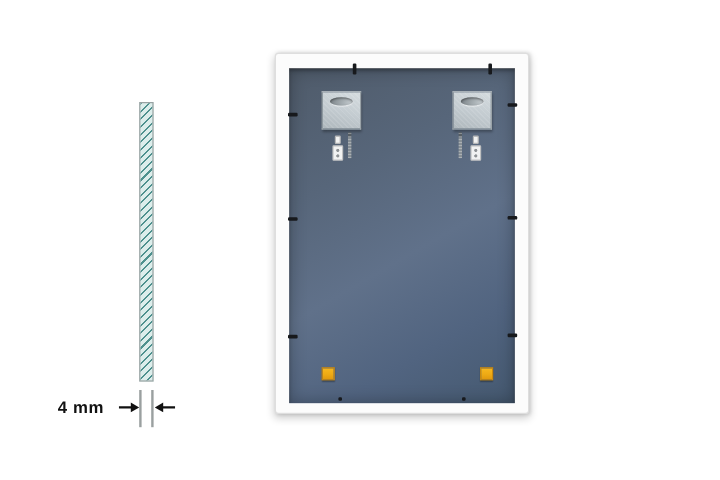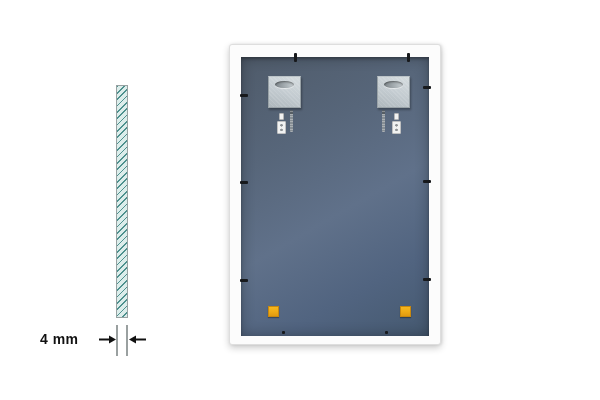--- a/index.html
+++ b/index.html
@@ -9,21 +9,21 @@
   .glass-strip{
     position:absolute;left:116px;top:85px;width:12px;height:233px;box-sizing:border-box;
     border:1px solid var(--glass-border,#98a2a2);
     background-color:var(--glass-fill,#dcedeb);
     background-image:repeating-linear-gradient(135deg,var(--glass-hatch,#4e918e) 0 1.2px,transparent 1.2px 4.5px);
   }
   .ext-line{position:absolute;top:325px;width:2px;height:31px;background:var(--ext-line,#9aa0a0);}
   .ext-left{left:116px;}
   .ext-right{left:126px;}
   .dim-label{
-    position:absolute;left:40px;top:331px;width:55px;text-align:left;
+    position:absolute;left:40px;top:331px;width:55px;text-align:center;
     font-size:14px;font-weight:bold;color:var(--dim-text,#111111);letter-spacing:0.5px;
   }
   .arrow{position:absolute;top:335px;width:17px;height:9px;}
   .arrow-right{left:99px;}
   .arrow-left{left:129px;}
 
   
   .frame{
     position:absolute;left:229px;top:44px;width:212px;height:301px;box-sizing:border-box;
     background:var(--frame,#fcfcfc);

